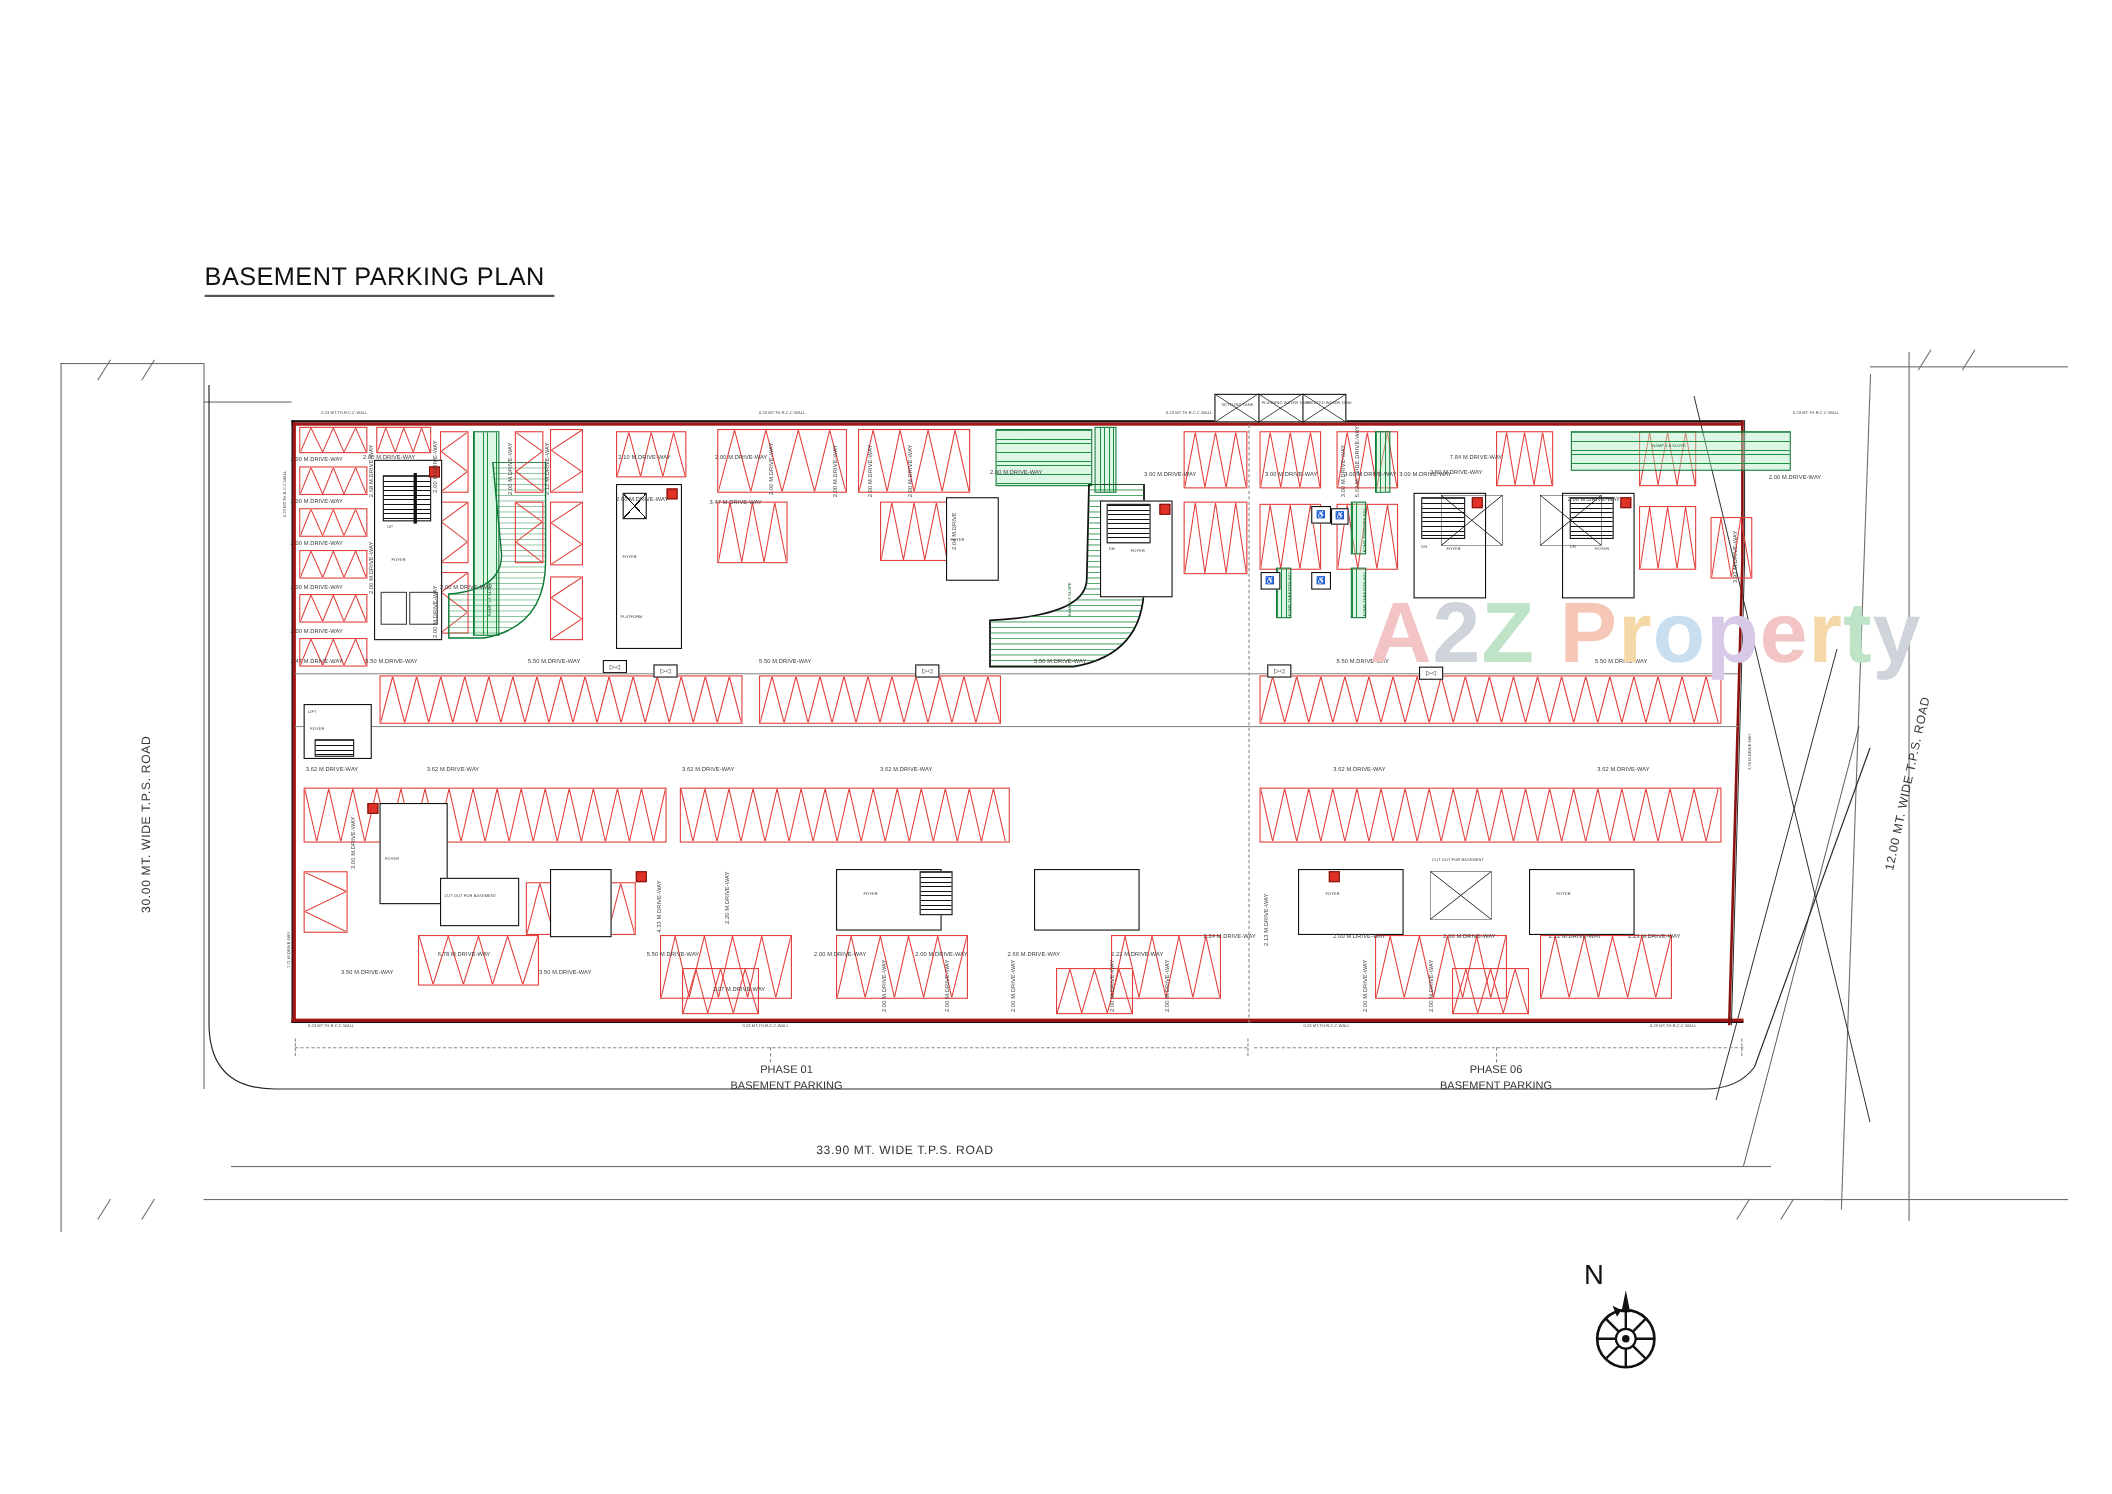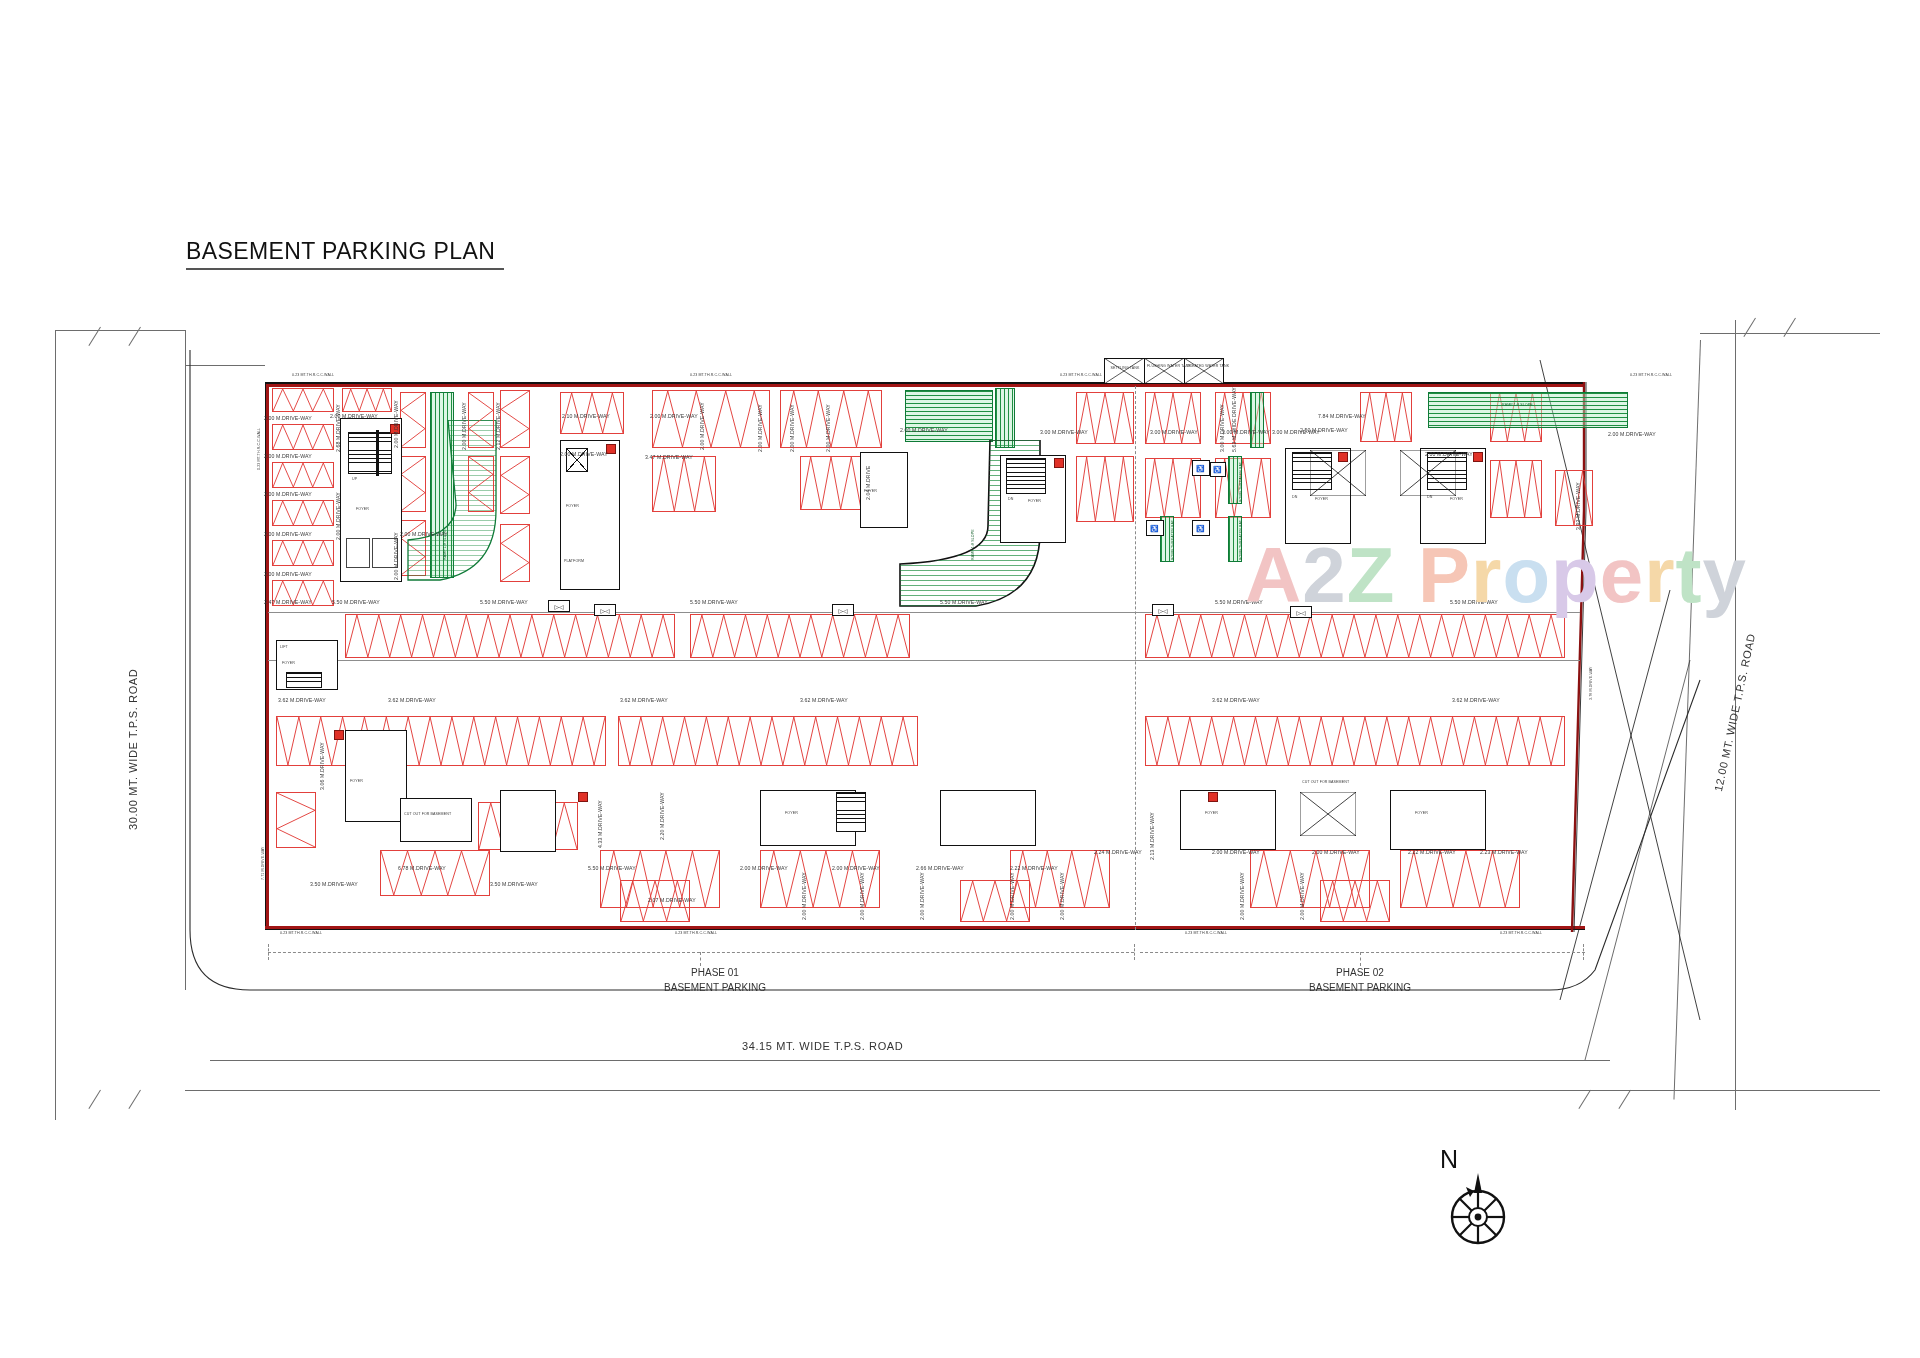--- a/index.html
+++ b/index.html
@@ -631,26 +631,26 @@
   <div class="dashv" style="left:1360px;top:952px;height:14px;"></div>
   <div class="dashv" style="left:268px;top:944px;height:16px;"></div>
   <div class="dashv" style="left:1134px;top:944px;height:16px;"></div>
   <div class="dashv" style="left:1583px;top:944px;height:16px;"></div>
 
   <div class="phase" style="left:620px;top:966px;width:190px;">
     <div>PHASE 01</div>
     <div>BASEMENT PARKING</div>
   </div>
   <div class="phase" style="left:1265px;top:966px;width:190px;">
-    <div>PHASE 02</div>
+    <div>PHASE 06</div>
     <div>BASEMENT PARKING</div>
   </div>
 
   <div class="roadlbl rotl" style="left:127px;top:830px;">30.00 MT. WIDE T.P.S. ROAD</div>
-  <div class="roadlbl" style="left:742px;top:1040px;">34.15 MT. WIDE T.P.S. ROAD</div>
+  <div class="roadlbl" style="left:742px;top:1040px;">33.90 MT. WIDE T.P.S. ROAD</div>
   <div class="roadlbl" style="left:1712px;top:790px;transform:rotate(-78deg);transform-origin:left top;">12.00 MT. WIDE T.P.S. ROAD</div>
 
   <div class="north" style="left:1440px;top:1145px;width:80px;height:110px;">
     <div class="n">N</div>
     <svg style="position:absolute;left:4px;top:26px;width:70px;height:80px;">
       <circle cx="34" cy="46" r="26" fill="none" stroke="#111" stroke-width="2.4"></circle>
       <circle cx="34" cy="46" r="9" fill="none" stroke="#111" stroke-width="2"></circle>
       <circle cx="34" cy="46" r="3.4" fill="#111"></circle>
       <g stroke="#111" stroke-width="2.2">
         <line x1="34" y1="20" x2="34" y2="37"></line>

